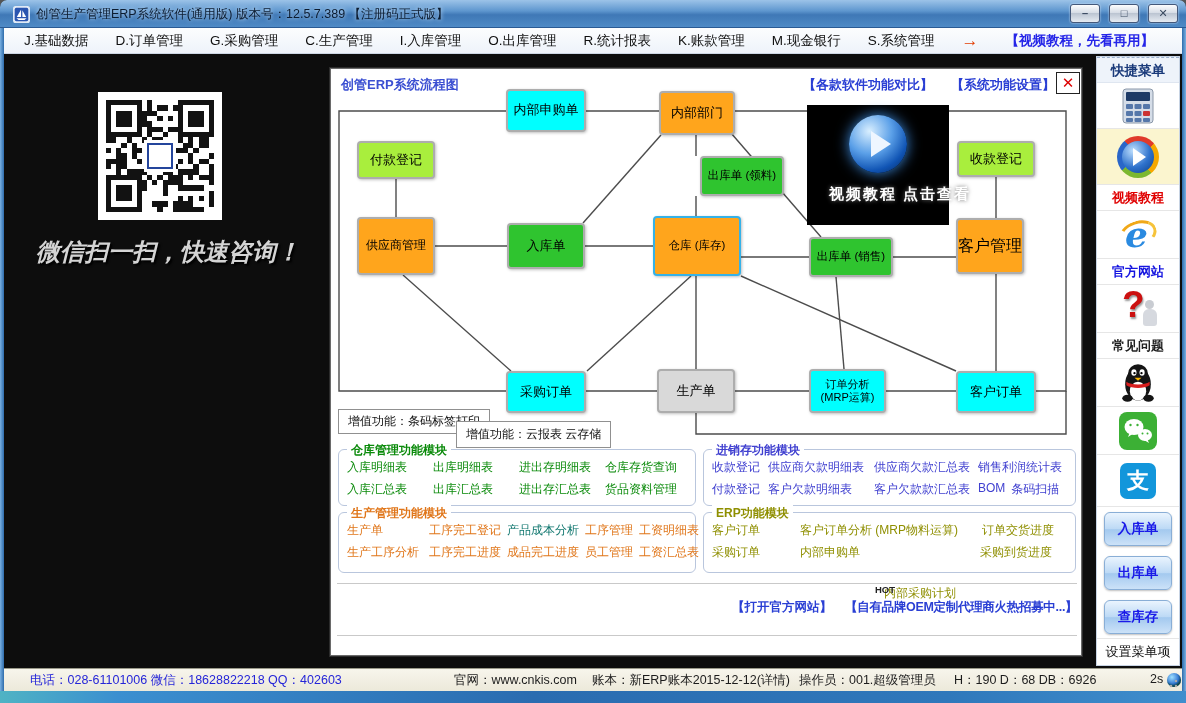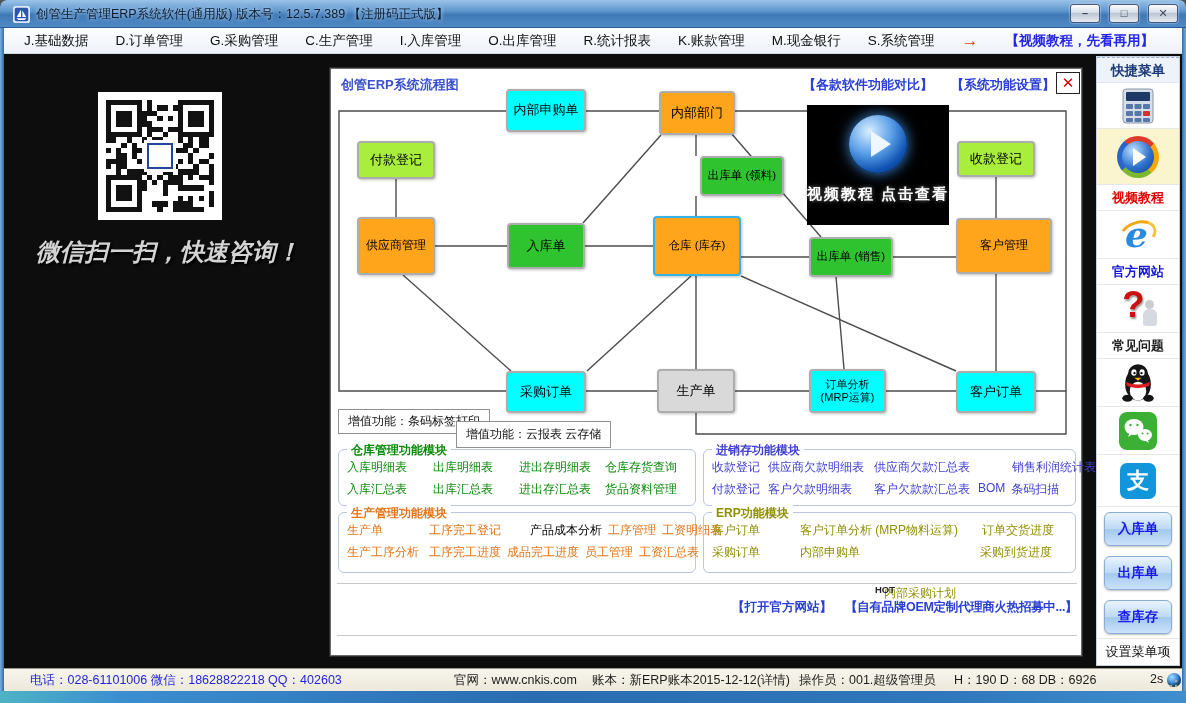--- a/index.html
+++ b/index.html
@@ -62,35 +62,35 @@
   .fb-internal-request { left:175px; top:20px;  width:80px; height:43px; }
   .fb-internal-dept    { left:328px; top:22px;  width:76px; height:44px; }
   .fb-payment          { left:26px;  top:72px;  width:78px; height:38px; }
   .fb-receipt          { left:626px; top:72px;  width:78px; height:36px; }
   .fb-out-material     { left:324px; top:87px;  width:84px; height:40px; font-size:11.5px;margin-left:45px; }
   .fb-supplier         { left:26px;  top:148px; width:78px; height:58px; font-size:12px; }
   .fb-inbound          { left:176px; top:154px; width:78px; height:46px; }
   .fb-warehouse        { left:322px; top:147px; width:88px; height:60px; font-size:11.5px;
                          border-color:#35b2e8; }
   .fb-out-sales        { left:478px; top:168px; width:84px; height:40px; font-size:11.5px; }
-  .fb-customer         { left:625px; top:149px; width:96px; height:56px; font-size:12px; }
+  .fb-customer         { left:625px; top:149px; width:68px; height:56px; font-size:16px; }
   .fb-purchase-order   { left:175px; top:302px; width:80px; height:42px; }
   .fb-production       { left:326px; top:300px; width:78px; height:44px; }
   .fb-order-analysis   { left:478px; top:300px; width:77px; height:44px; font-size:11px; }
   .fb-customer-order   { left:625px; top:302px; width:80px; height:42px; }
 
   .video-thumb { position:absolute; left:476px; top:36px; width:142px; height:120px; background:#000;
     display:flex; flex-direction:column; align-items:center; cursor:pointer; }
   .play-btn { margin-top:10px; width:58px; height:58px; border-radius:50%;
     background:radial-gradient(circle at 35% 28%, #d9efff, #5ba0e8 40%, #1054b4 70%, #062a60 95%);
     box-shadow:0 0 14px #3d8ce0; position:relative; }
   .play-btn::after { content:""; position:absolute; left:22px; top:16px; border-left:20px solid #eef6ff;
     border-top:13px solid transparent; border-bottom:13px solid transparent; }
   .video-caption { margin-top:12px; color:#fff; font-weight:bold; font-size:15px; letter-spacing:2px;
-    text-shadow:0 0 4px #777; white-space:nowrap; }
+    text-shadow:0 0 4px #777; white-space:nowrap;padding-left:44px; }
 
   .va-box { position:absolute; background:#fff; border:1px solid #909090; font-size:12px; color:#111;
     padding:0 9px; display:flex; align-items:center; white-space:nowrap; }
   .va-box1 { left:7px;  top:340px; height:25px; }
   .va-box2 { left:125px; top:352px; height:27px; }
 
   .module-box { position:absolute; border:1px solid #b9c6dd; border-radius:6px; padding:9px 6px 0 8px; }
   .m-warehouse { left:7px;   top:380px; width:358px; height:57px; }
   .m-invoicing { left:372px; top:380px; width:373px; height:57px; }
   .m-production{ left:7px;   top:443px; width:358px; height:61px; }
@@ -766,36 +766,36 @@
             <span class="mod-link" style="color: rgb(10, 138, 10);">进出存汇总表</span>
             <span class="mod-link" style="color: rgb(10, 138, 10);">货品资料管理</span>
           </div>
         </div>
       <div class="module-box m-invoicing">
           <span class="mod-legend" style="color: rgb(64, 64, 208);">进销存功能模块</span>
           <div class="mod-row">
             <span class="mod-link" style="color: rgb(64, 64, 208);">收款登记</span>
             <span class="mod-link" style="color: rgb(64, 64, 208);">供应商欠款明细表</span>
             <span class="mod-link" style="color: rgb(64, 64, 208);">供应商欠款汇总表</span>
-            <span class="mod-link" style="color: rgb(64, 64, 208); margin-left: 34px;">销售利润统计表</span>
+            <span class="mod-link" style="color: rgb(64, 64, 208);">销售利润统计表</span>
           </div>
           <div class="mod-row">
             <span class="mod-link" style="color: rgb(64, 64, 208);">付款登记</span>
             <span class="mod-link" style="color: rgb(64, 64, 208);">客户欠款明细表</span>
             <span class="mod-link" style="color: rgb(64, 64, 208);">客户欠款款汇总表</span>
             <span class="mod-link" style="color: rgb(64, 64, 208);">BOM</span>
             <span class="mod-link" style="color: rgb(64, 64, 208);">条码扫描</span>
           </div>
         </div>
       <div class="module-box m-production">
           <span class="mod-legend" style="color: rgb(224, 118, 26);">生产管理功能模块</span>
           <div class="mod-row">
             <span class="mod-link" style="color: rgb(224, 118, 26);">生产单</span>
             <span class="mod-link" style="color: rgb(224, 118, 26);">工序完工登记</span>
-            <span class="mod-link" style="color: #000000; margin-left: 23px;">产品成本分析</span>
+            <span class="mod-link" style="color: #0f766e;">产品成本分析</span>
             <span class="mod-link" style="color: rgb(224, 118, 26);">工序管理</span>
             <span class="mod-link" style="color: rgb(224, 118, 26);">工资明细表</span>
           </div>
           <div class="mod-row">
             <span class="mod-link" style="color: rgb(224, 118, 26);">生产工序分析</span>
             <span class="mod-link" style="color: rgb(224, 118, 26);">工序完工进度</span>
             <span class="mod-link" style="color: rgb(224, 118, 26);">成品完工进度</span>
             <span class="mod-link" style="color: rgb(224, 118, 26);">员工管理</span>
             <span class="mod-link" style="color: rgb(224, 118, 26);">工资汇总表</span>
           </div>

